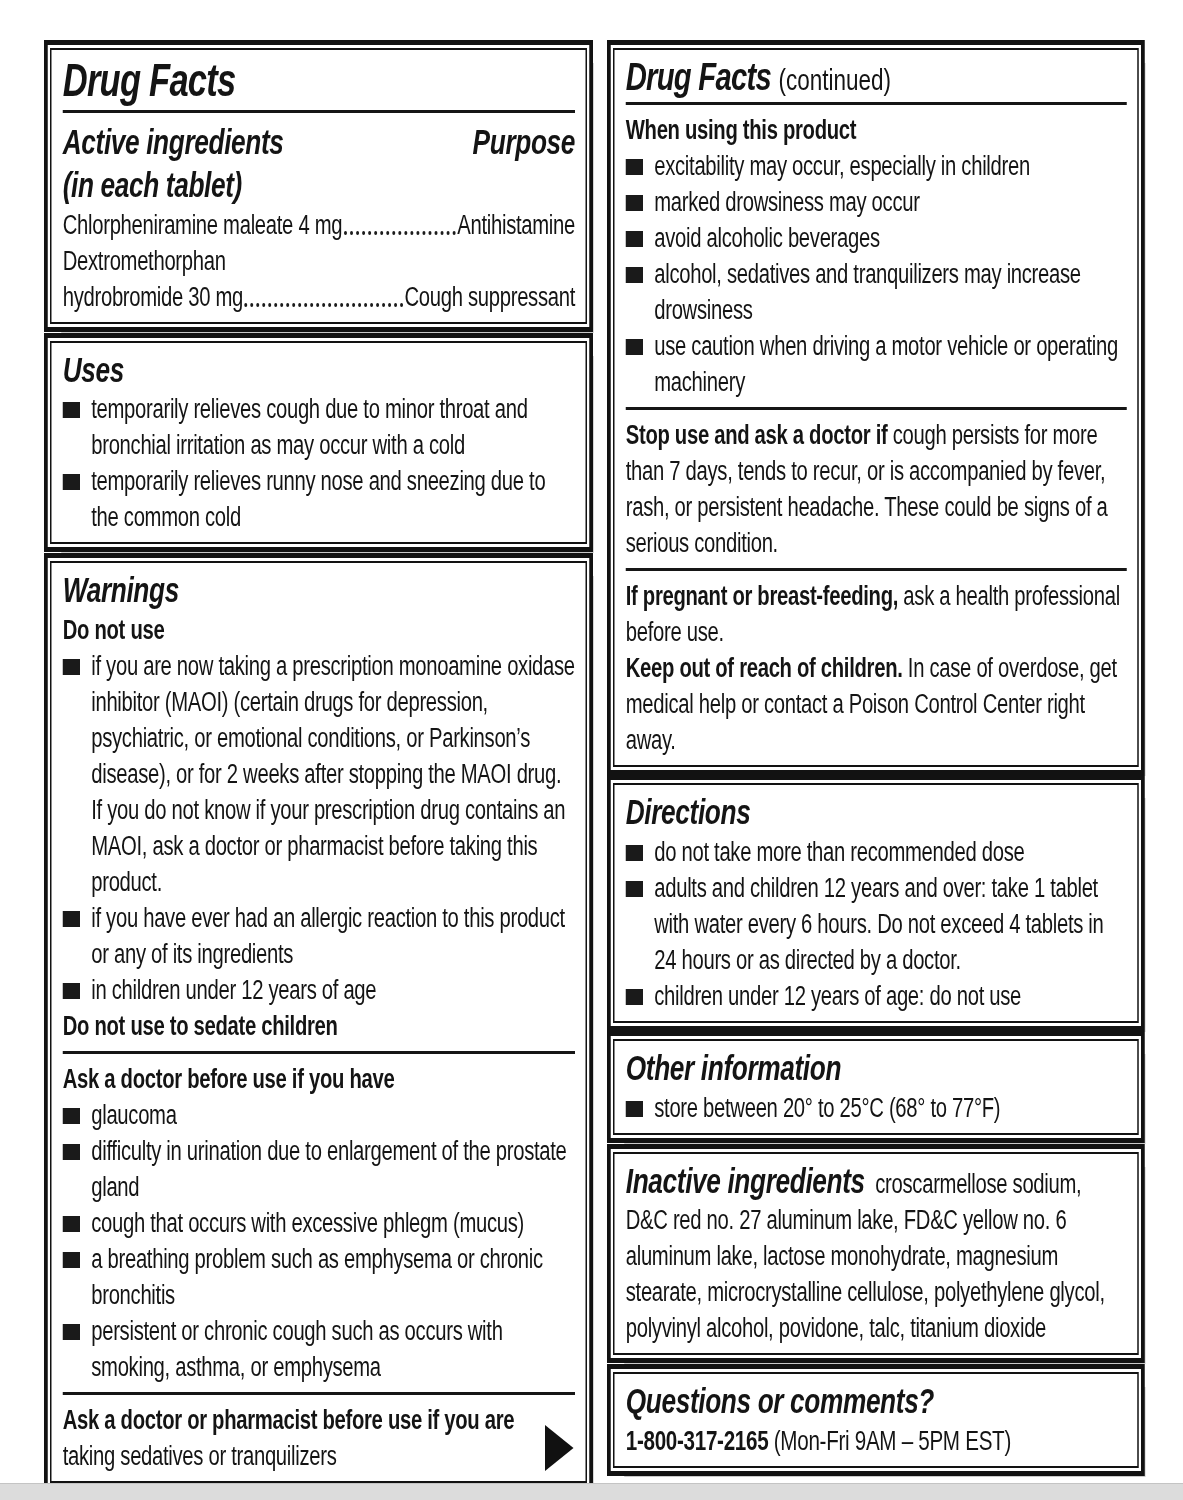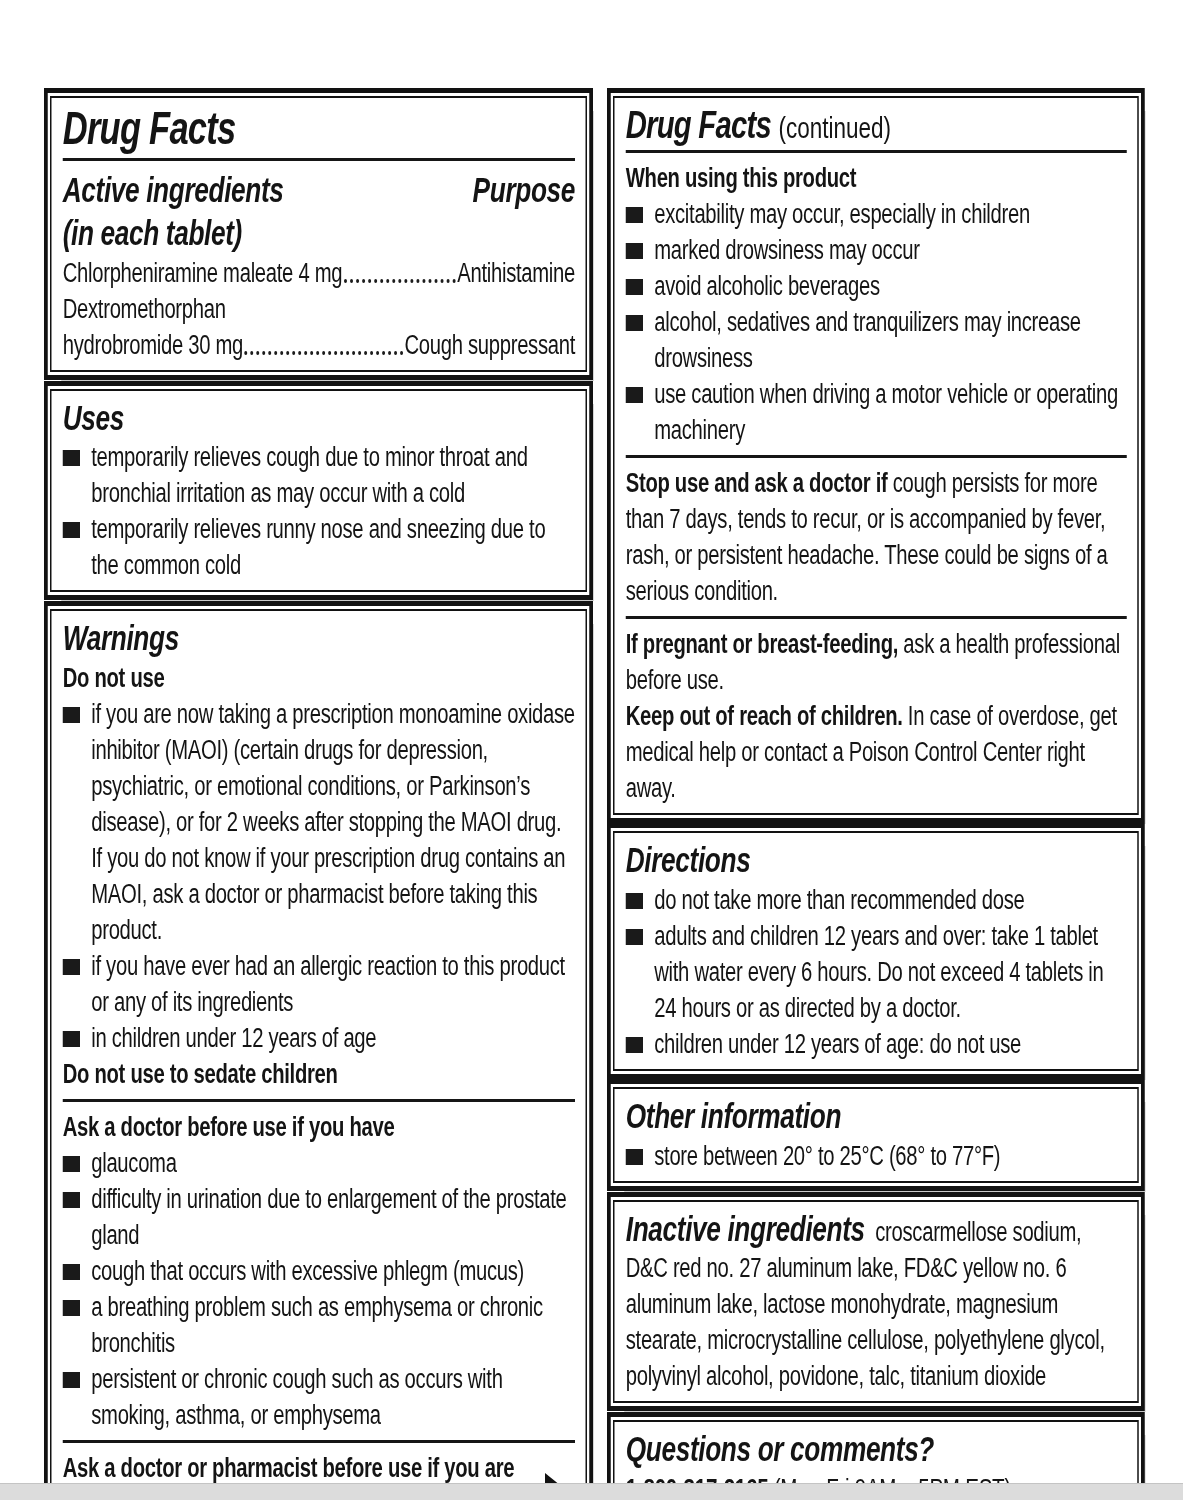--- a/index.html
+++ b/index.html
@@ -2,21 +2,21 @@
 <html><head>
 <meta charset="utf-8">
 <style>
   html,body{margin:0;padding:0;}
   body{
     width:1183px;height:1500px;background:#ffffff;
     font-family:"Liberation Sans",sans-serif;color:#141414;
     position:relative;overflow:hidden;
     -webkit-font-smoothing:antialiased;
   }
-  .page{position:absolute;inset:0;background:#fff;margin-top:48px;}
+  .page{position:absolute;inset:0;background:#fff;}
   .bottom-strip{position:absolute;left:0;right:0;bottom:0;height:16px;background:#dcdcdc;border-top:1px solid #c4c4c4;}
 
   
   .col{position:absolute;top:48px;transform:scaleX(0.75);transform-origin:0 0;}
   .col-left{left:50px;width:716px;}
   .col-right{left:613px;width:701px;}
 
   .box{
     background:#fff;
     border:2.5px solid #121212;

